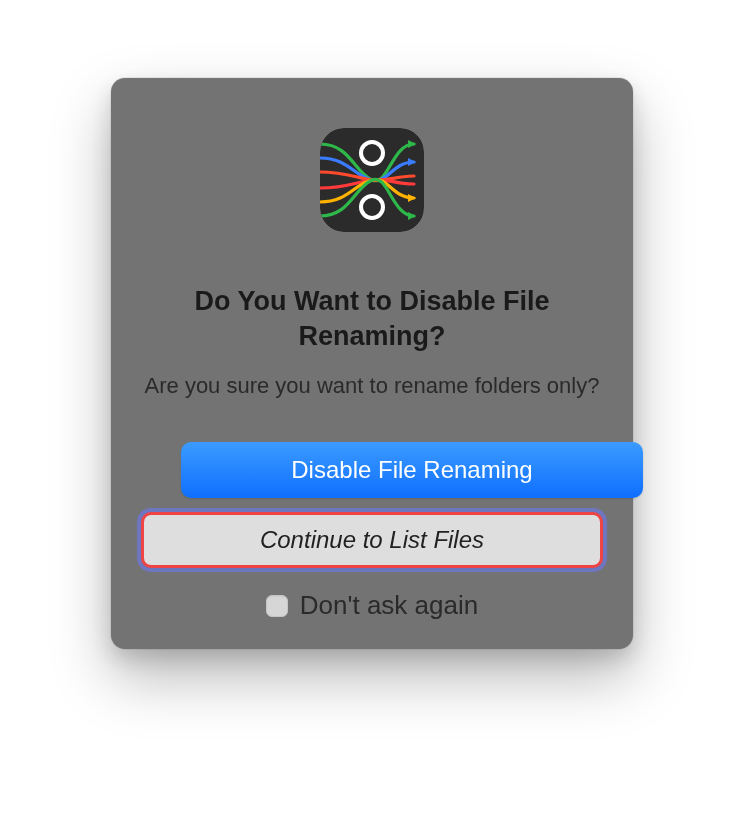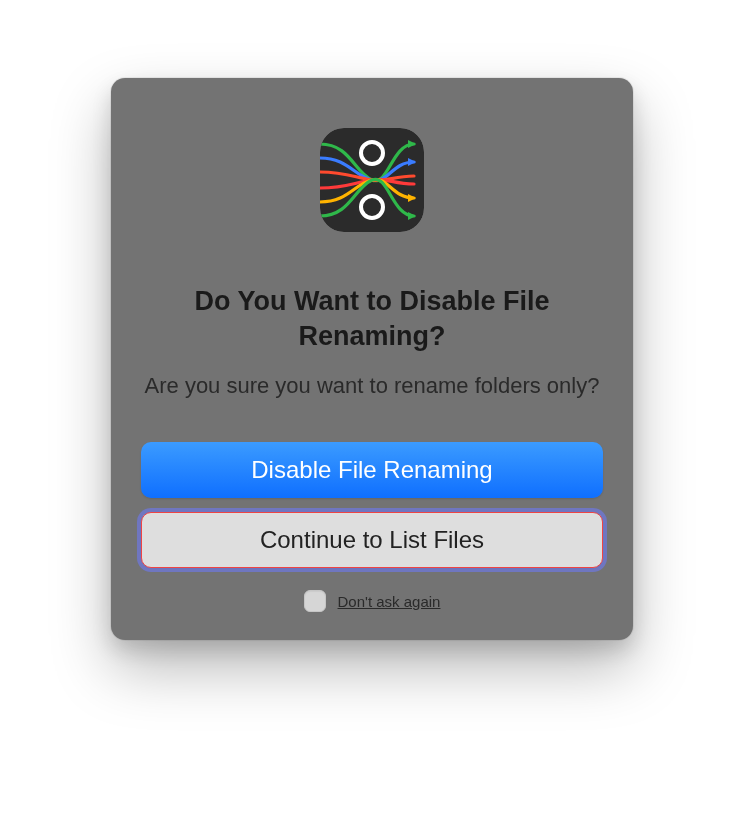--- a/index.html
+++ b/index.html
@@ -53,46 +53,47 @@
       cursor: pointer;
       display: flex;
       align-items: center;
       justify-content: center;
       margin-bottom: 14px;
     }
     .primary {
       background: linear-gradient(180deg, #3b9bff 0%, #0f6fff 100%);
       color: #ffffff;
       box-shadow: 0 1px 2px rgba(0,0,0,0.12);
+      margin-left: 40px;
     }
     .secondary {
       background: #dedede;
       color: #222;
-      border: 1px solid #ef4444;
+      border: 3px solid #ef4444;
       box-shadow: 0 0 0 4px rgba(108,120,255,0.55), 0 1px 1px rgba(0,0,0,0.05);
+      font-style: italic;
     }
     .checkbox-row {
       display: flex;
       align-items: center;
       justify-content: center;
       gap: 12px;
       margin-top: 22px;
     }
     .checkbox {
       width: 22px;
       height: 22px;
       border-radius: 6px;
       background: #d6d6d6;
       border: 1px solid #c6c6c6;
       box-shadow: inset 0 1px 1px rgba(0,0,0,0.05);
     }
     .checkbox-label {
-      font-size: 15px;
+      font-size: 26px;
       color: #2a2a2a;
-      text-decoration: underline;
     }
   </style>
 </head>
 <body>
 
 <div class="dialog">
 
   <svg class="app-icon" viewBox="0 0 104 104">
     <defs>
       <clipPath id="r">

